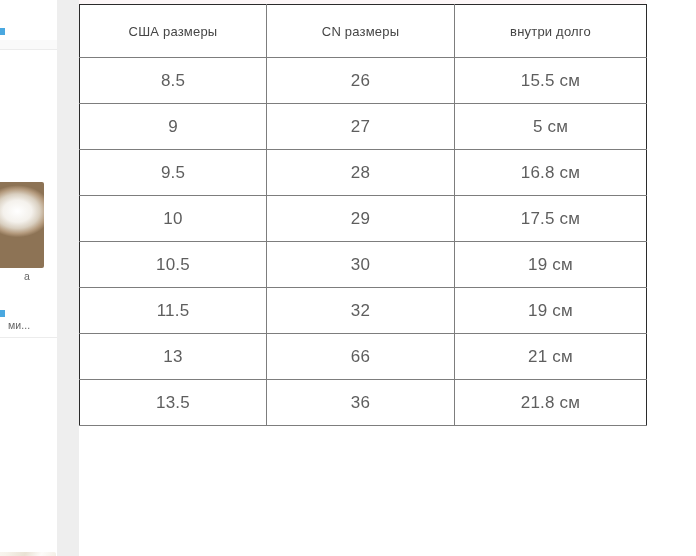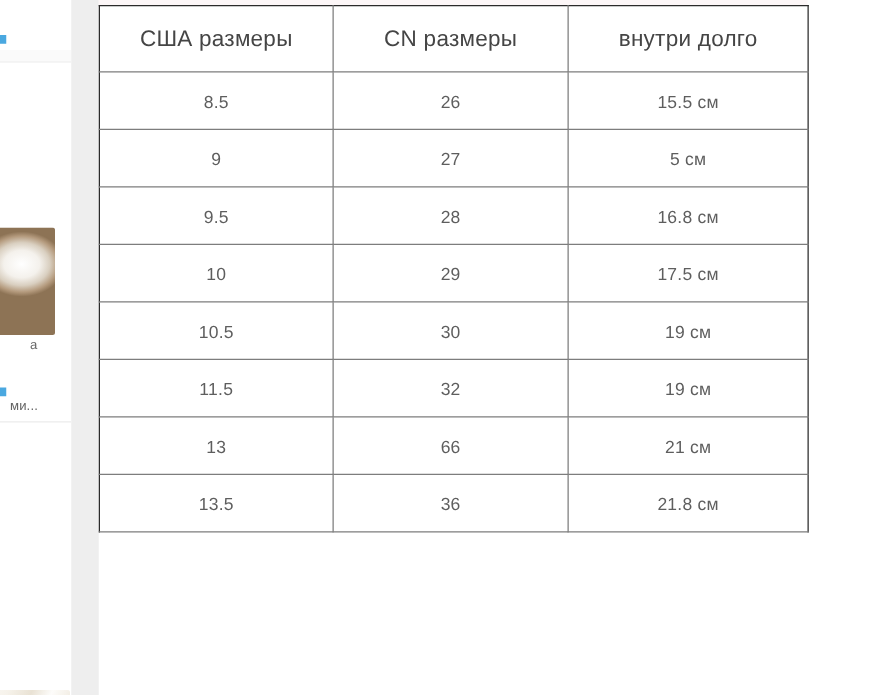--- a/index.html
+++ b/index.html
@@ -131,27 +131,27 @@
   table.size-table td {
     border: 1px solid #7d7d7d;
     text-align: center;
     vertical-align: middle;
     padding: 0;
     background: #ffffff;
   }
   table.size-table tr { height: 46px; }
   table.size-table th {
     height: 52px;
-    font-size: 18px;
+    font-size: 13px;
     font-weight: normal;
     color: #454545;
     letter-spacing: .2px;
   }
   table.size-table td {
-    font-size: 14px;
+    font-size: 17px;
     color: #5e5e5e;
     letter-spacing: .2px;
   }
   
   table.size-table {
     outline: none;
   }
   table.size-table tr:first-child th { border-top-color: #2b2b2b; }
   table.size-table th:first-child,
   table.size-table td:first-child { border-left-color: #2b2b2b; }

